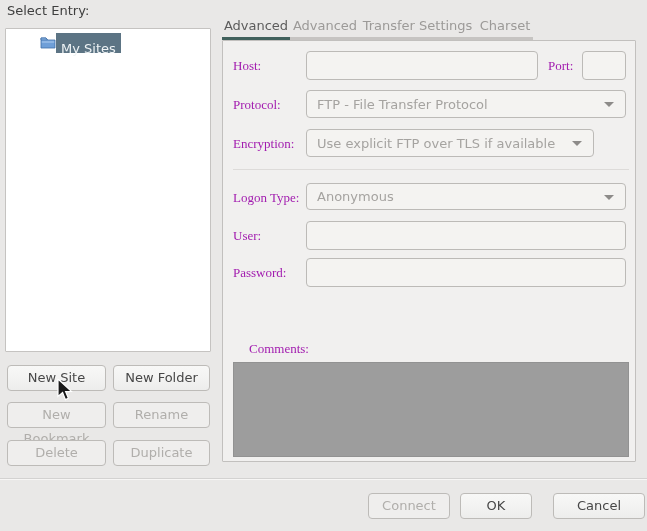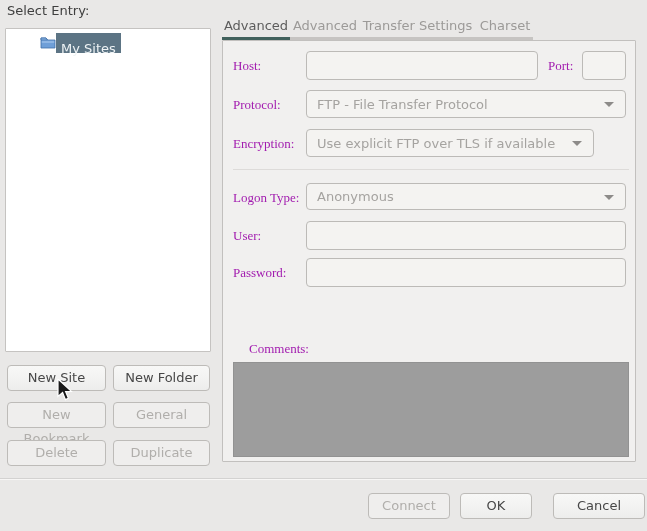--- a/index.html
+++ b/index.html
@@ -92,21 +92,21 @@
         <path d="M1 3 L6 3 L7.5 5 L1 5 Z" fill="#8db6e4" stroke="#3f6ea8" stroke-width="0.8"></path>
         <path d="M1.8 5.8 L14.2 5.8 L14.2 8 L1.8 8 Z" fill="#9cc0ea" opacity="0.7"></path>
       </svg>
       <div class="tree-sel">My Sites</div>
     </div>
   </div>
 
   <div class="side-btn" style="left:7px;top:365px;width:99px;">New Site</div>
   <div class="side-btn" style="left:113px;top:365px;width:97px;">New Folder</div>
   <div class="side-btn disabled" style="left:7px;top:402px;width:99px;">New Bookmark</div>
-  <div class="side-btn disabled" style="left:113px;top:402px;width:97px;">General</div>
+  <div class="side-btn disabled" style="left:113px;top:402px;width:97px;">Rename</div>
   <div class="side-btn disabled" style="left:7px;top:440px;width:99px;">Delete</div>
   <div class="side-btn disabled" style="left:113px;top:440px;width:97px;">Duplicate</div>
 
   <div class="abs tabstrip-line"></div>
   <div class="tab active" style="left:222px;width:68px;">Advanced</div>
   <div class="tab" style="left:290px;width:70px;">Advanced</div>
   <div class="tab" style="left:360px;width:115px;">Transfer Settings</div>
   <div class="tab" style="left:475px;width:60px;">Charset</div>
   <div class="abs tab-underline-active"></div>
 

